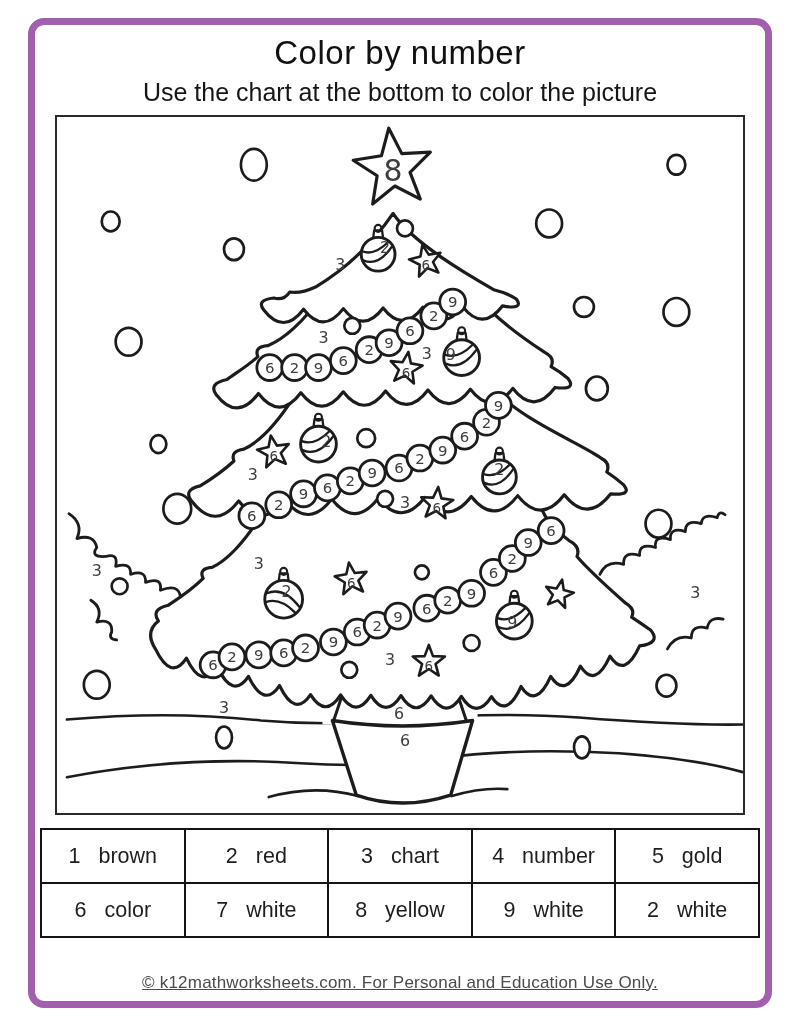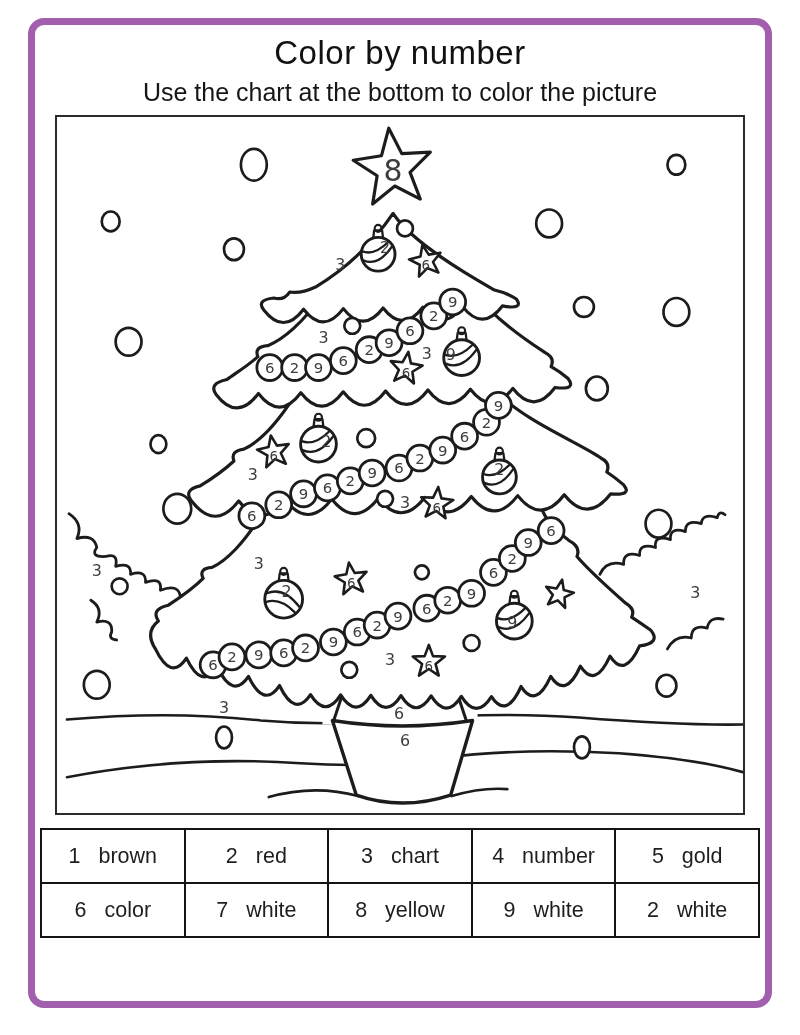--- a/index.html
+++ b/index.html
@@ -239,13 +239,14 @@
         <tr>
           <td><span class="lnum">6</span><span class="lname">color</span></td>
           <td><span class="lnum">7</span><span class="lname">white</span></td>
           <td><span class="lnum">8</span><span class="lname">yellow</span></td>
           <td><span class="lnum">9</span><span class="lname">white</span></td>
           <td><span class="lnum">2</span><span class="lname">white</span></td>
         </tr>
       </tbody>
   </table>
 
+  <div class="footer">© k12mathworksheets.com. For Personal and Education Use Only.</div>
 </div>
 
 </body></html>

